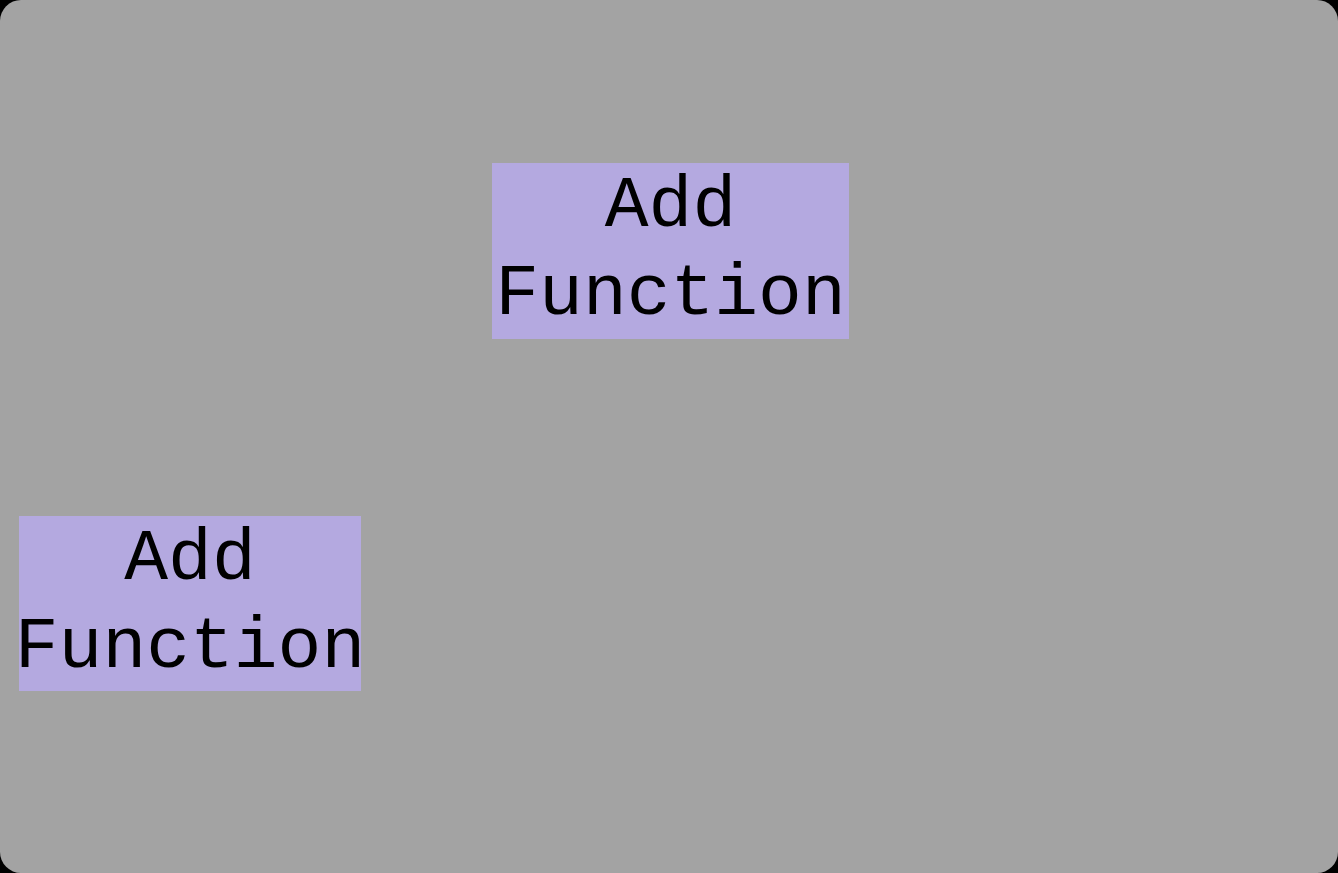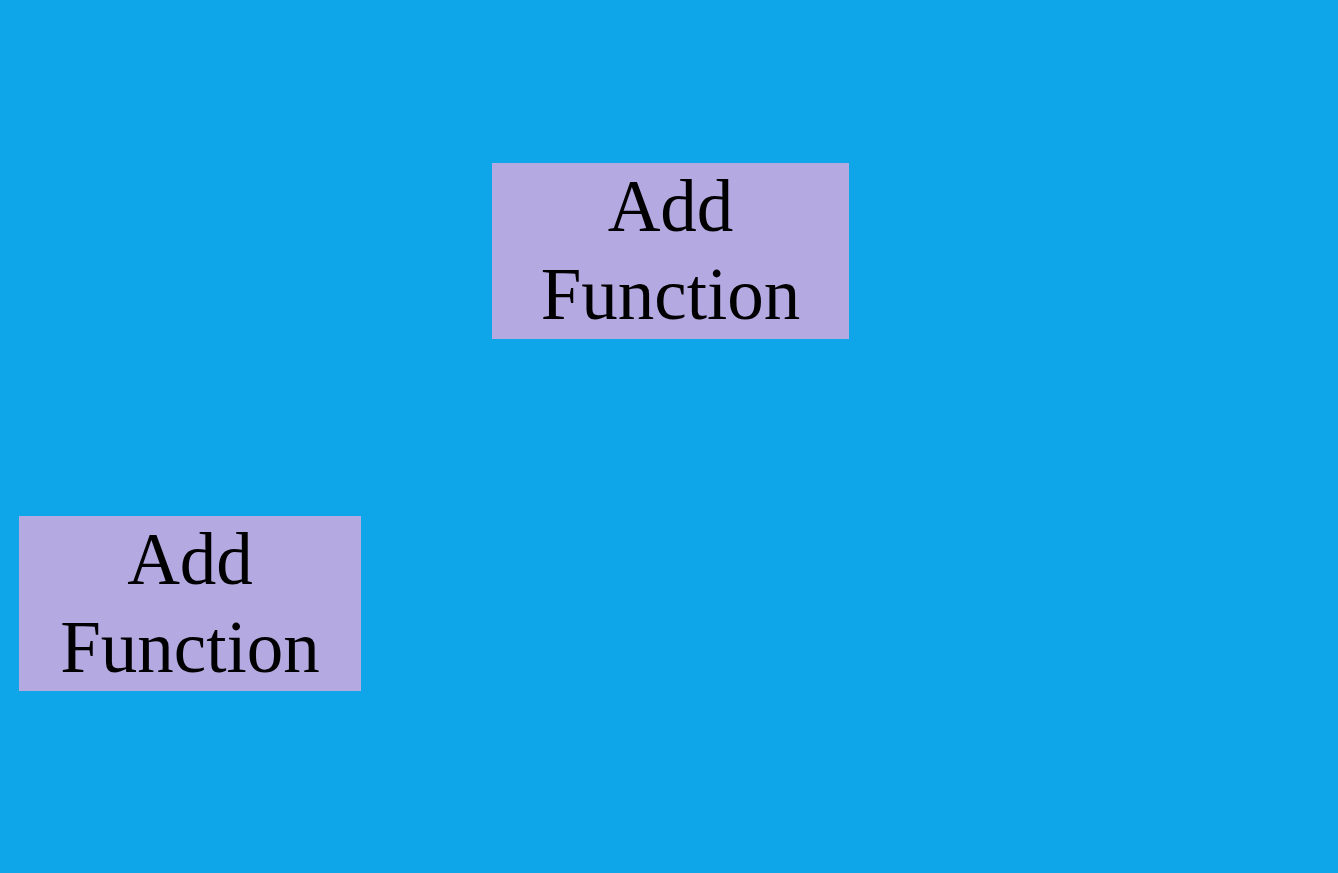--- a/index.html
+++ b/index.html
@@ -4,23 +4,24 @@
 <style>
   html, body {
     margin: 0;
     padding: 0;
     background: #000000;
   }
   .canvas {
     position: relative;
     width: 1338px;
     height: 873px;
-    background: #0ea5e9;
+    background: #a3a3a3;
     overflow: hidden;
-    font-family: Liberation Serif, serif;
+    font-family: Liberation Mono, monospace;
+    border-radius: 21px;
   }
   .node {
     position: absolute;
     display: flex;
     align-items: center;
     justify-content: center;
     text-align: center;
     color: #000000;
     font-size: 73px;
     line-height: 1.2;

